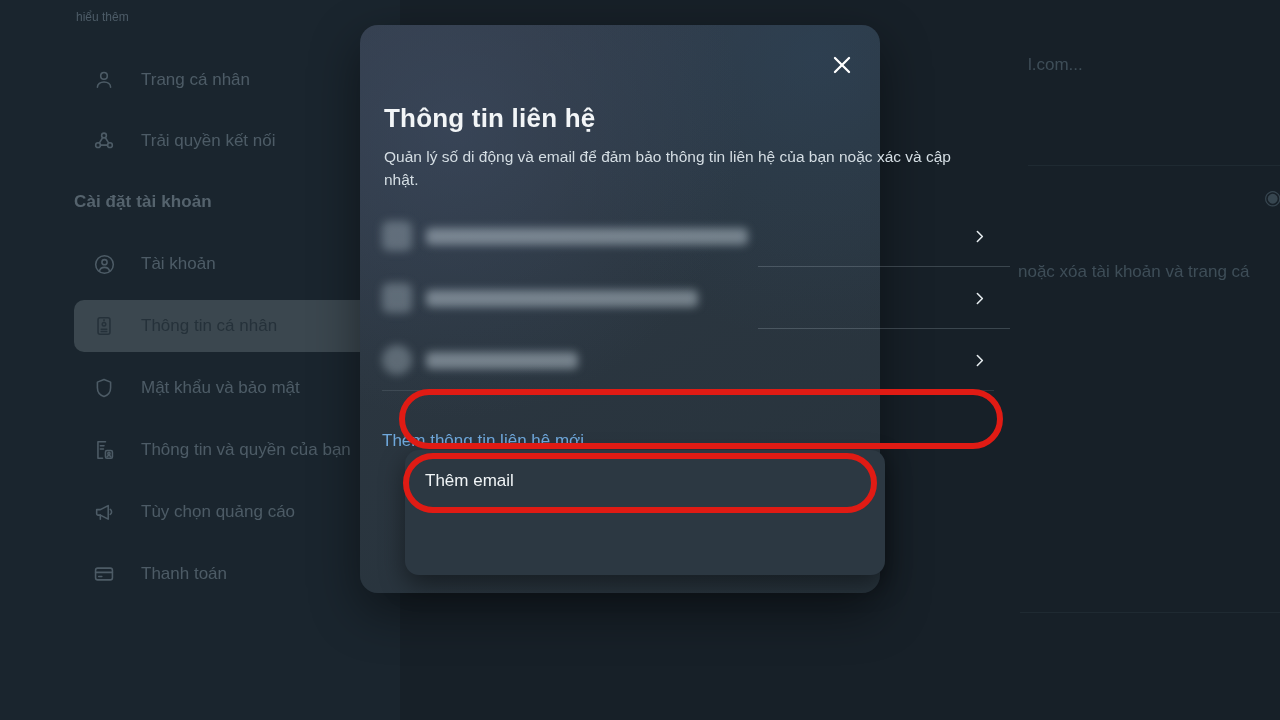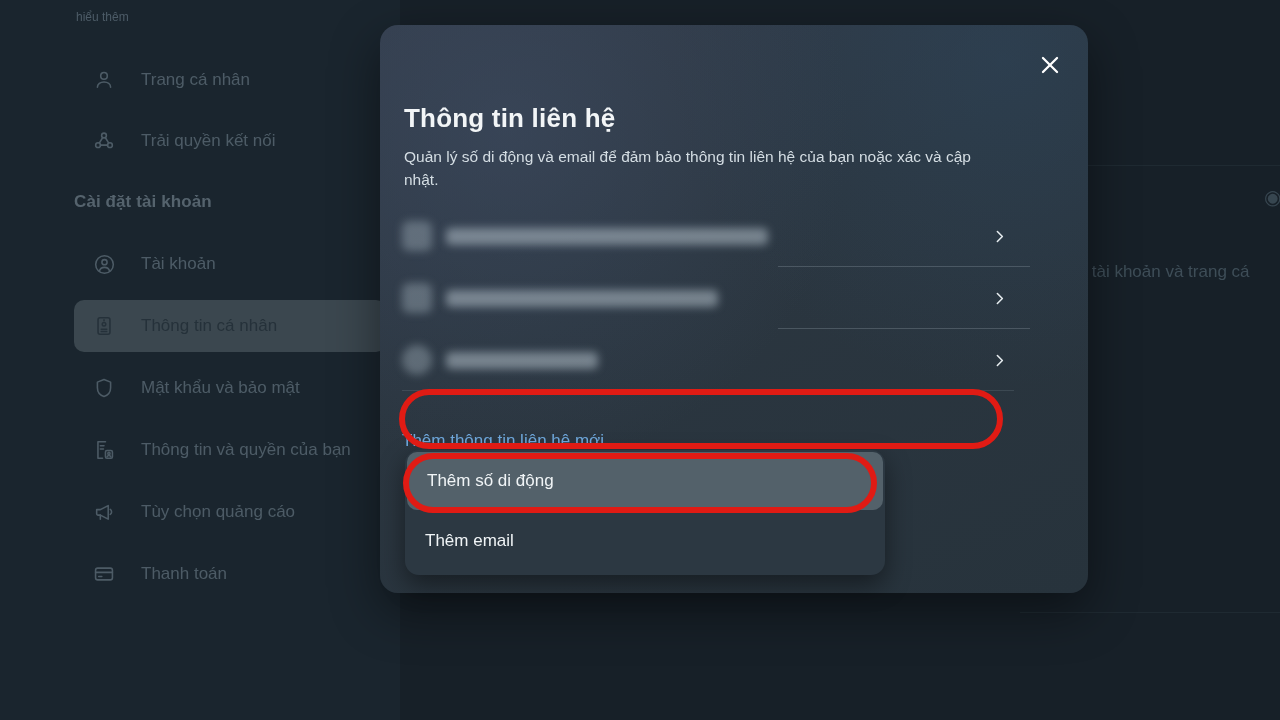--- a/index.html
+++ b/index.html
@@ -93,22 +93,22 @@
   }
   .bg-fb-icon {
     position: absolute;
     color: #4e616e;
     font-size: 20px;
   }
 
   
   .modal {
     position: absolute;
-    left: 380px; top: 25px;
-    width: 708px; height: 568px;
+    left: 360px; top: 25px;
+    width: 520px; height: 568px;
     border-radius: 18px;
     background:
       radial-gradient(circle at 18% 18%, rgba(63,77,100,.55) 0%, rgba(63,77,100,0) 46%),
       radial-gradient(circle at 88% 6%, rgba(46,72,96,.45) 0%, rgba(46,72,96,0) 40%),
       linear-gradient(155deg, #323c4a 0%, #2b3640 42%, #27333c 100%);
     box-shadow: 0 18px 50px rgba(0,0,0,.45);
     overflow: visible;
   }
 
   .modal-close {
@@ -387,20 +387,19 @@
             </svg>
         </span>
         <span class="row-divider full"></span>
       </div>
     </div>
 
     <div class="add-new-link">Thêm thông tin liên hệ mới</div>
   </div>
 
   <div class="dropdown">
-    <div class="dd-item hovered">Thêm số di động</div>
     <div class="dd-item">Thêm email</div>
   </div>
 
   <div class="red-oval" id="oval-link"></div>
   <div class="red-oval" id="oval-phone"></div>
 
 </div>
 
 </body></html>

